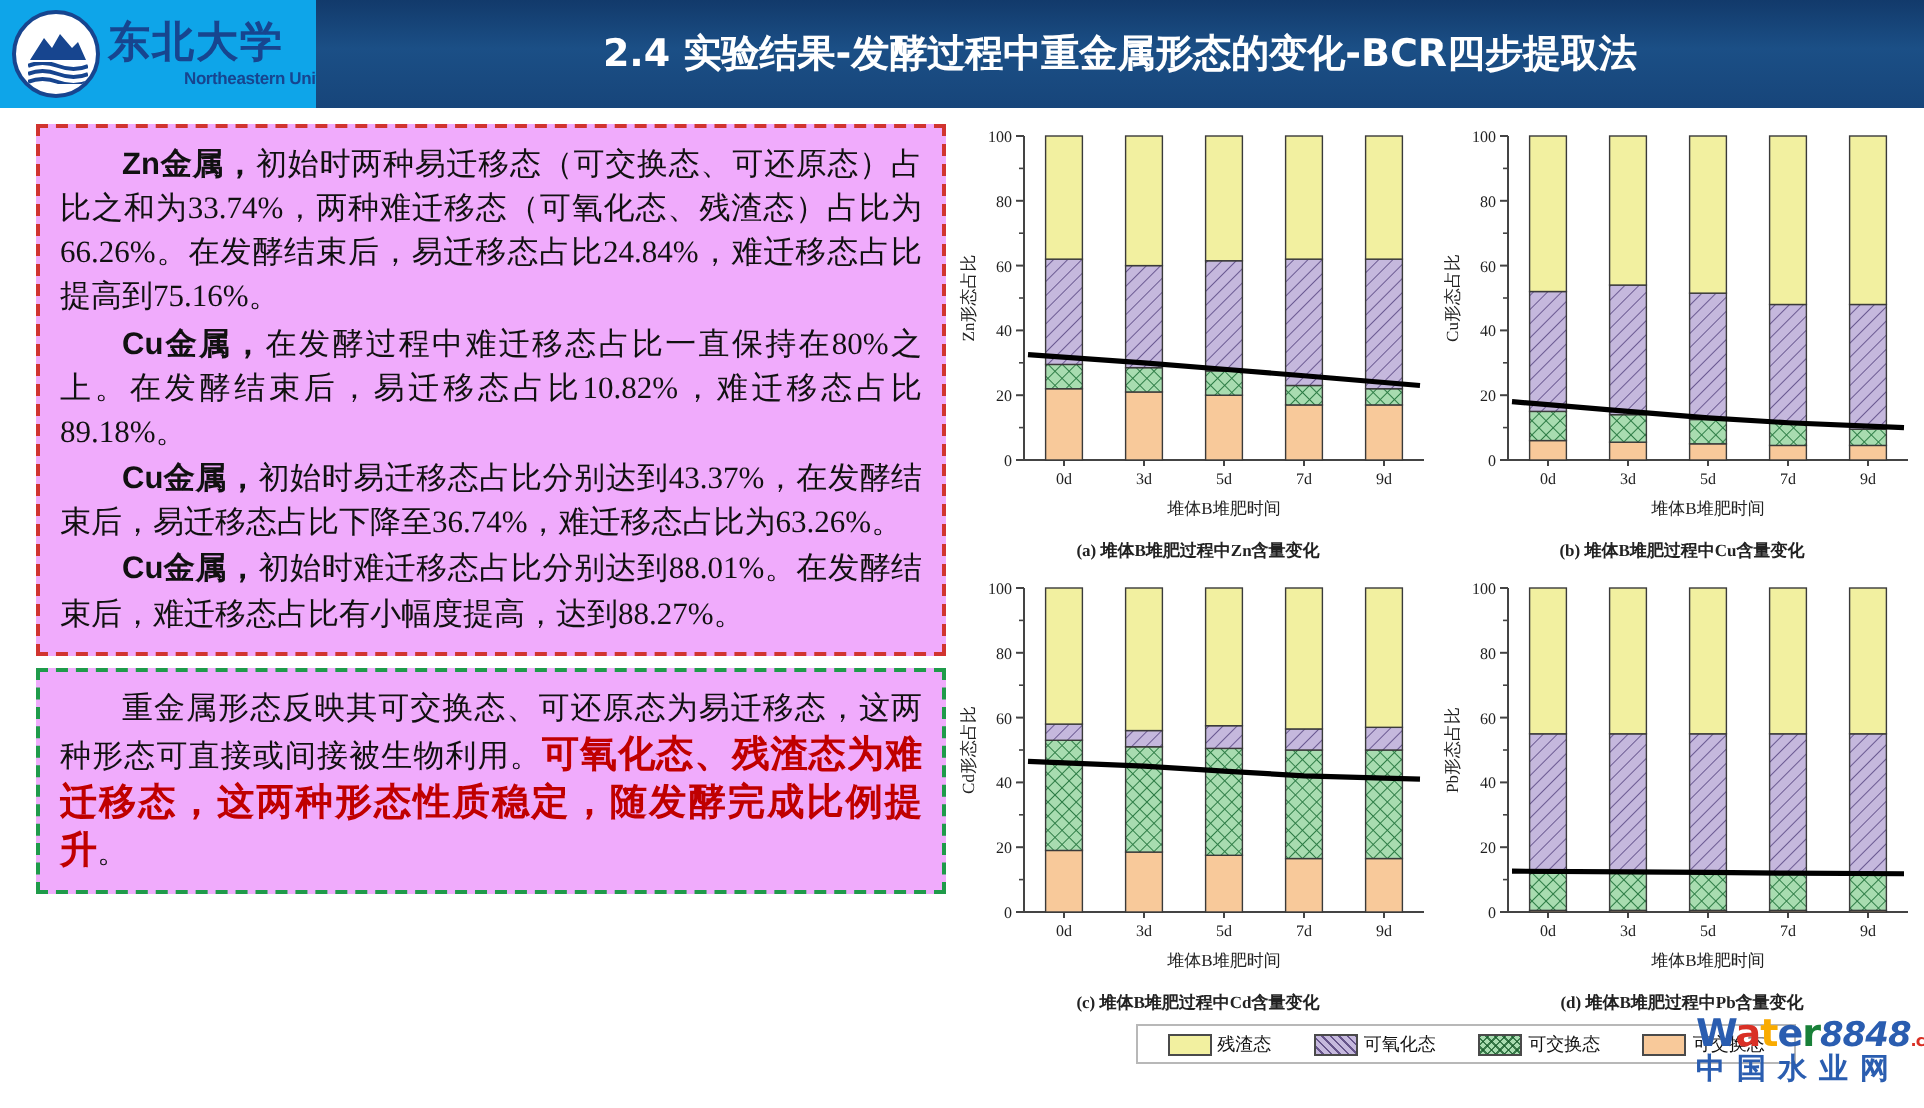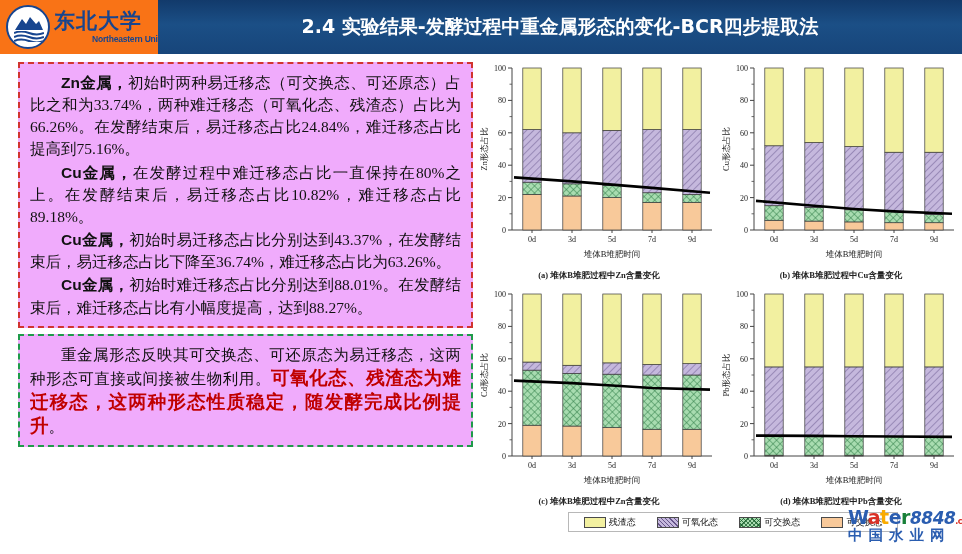--- a/index.html
+++ b/index.html
@@ -1,21 +1,21 @@
 <!DOCTYPE html>
 <html><head>
 <meta charset="utf-8">
 <style>
   html,body{margin:0;padding:0;}
   body{width:962px;height:554px;background:#ffffff;font-family:"Liberation Sans","DejaVu Sans",sans-serif;overflow:hidden;}
   .slide{position:relative;width:962px;height:554px;background:#ffffff;}
 
   
   .header{position:absolute;left:0;top:0;width:962px;height:54px;}
-  .logo-box{position:absolute;left:0;top:0;width:158px;height:54px;background:#f97316;display:flex;align-items:center;padding-left:6px;box-sizing:border-box;}
+  .logo-box{position:absolute;left:0;top:0;width:158px;height:54px;background:#0ea5e9;display:flex;align-items:center;padding-left:6px;box-sizing:border-box;}
   .logo-emblem{width:44px;height:44px;border-radius:50%;border:2px solid #17458f;box-sizing:border-box;position:relative;overflow:hidden;background:#fff;flex:0 0 auto;}
   .logo-emblem .mtn{position:absolute;left:7px;top:10px;width:28px;height:13px;}
   .logo-emblem .wave{position:absolute;left:6px;top:24px;width:30px;height:11px;}
   .logo-txt{margin-left:4px;display:flex;flex-direction:column;justify-content:center;}
   .logo-cn{font-family:"Liberation Serif","DejaVu Serif",serif;font-size:21px;font-weight:bold;color:#17458f;letter-spacing:1px;line-height:1.05;white-space:nowrap;}
   .logo-en{font-size:8.5px;font-weight:bold;color:#17458f;letter-spacing:-0.2px;white-space:nowrap;margin-top:1px;padding-left:38px;}
   .title-bar{position:absolute;left:158px;top:0;width:804px;height:54px;
     background:linear-gradient(180deg,#123a6b 0%,#1b4f86 45%,#17457a 100%);
     display:flex;align-items:center;justify-content:center;}
   .title-bar .t{color:#ffffff;font-size:19px;font-weight:bold;letter-spacing:0px;white-space:nowrap;
@@ -311,21 +311,21 @@
               <rect x="164.8" y="10" width="18.400000000000002" height="70.47000000000001" fill="#f2f0a0" stroke="#3a3a3a" stroke-width="0.7"></rect>
               <rect x="204.8" y="145.27" width="18.400000000000002" height="26.72999999999999" fill="#f8c99a" stroke="#3a3a3a" stroke-width="0.7"></rect>
               <rect x="204.8" y="91" width="18.400000000000002" height="54.27000000000001" fill="url(#cross2)" stroke="#3a3a3a" stroke-width="0.7"></rect>
               <rect x="204.8" y="79.66000000000001" width="18.400000000000002" height="11.33999999999999" fill="url(#diag2)" stroke="#3a3a3a" stroke-width="0.7"></rect>
               <rect x="204.8" y="10" width="18.400000000000002" height="69.66000000000001" fill="#f2f0a0" stroke="#3a3a3a" stroke-width="0.7"></rect>
             </g>
             <polyline points="36,96.67 94,99.1 134,101.53 174,103.96000000000001 232,105.58" fill="none" stroke="#000" stroke-width="2.6"></polyline>
             <text x="0" y="0" font-size="8.5" fill="#222" text-anchor="middle" font-family="&quot;Liberation Serif&quot;,serif" transform="translate(9,91) rotate(-90)">Cd形态占比</text>
             <text x="134" y="199" text-anchor="middle" font-size="8.5" fill="#222" font-family="&quot;Liberation Serif&quot;,serif">堆体B堆肥时间</text>
           </svg>
-          <div class="cap">(c) 堆体B堆肥过程中Zn含量变化</div>
+          <div class="cap">(c) 堆体B堆肥过程中Cd含量变化</div>
         </div>
       <div class="chart ch-d">
           <svg width="242" height="226" viewBox="0 0 242 226">
             <defs>
               <pattern id="diag3" width="5" height="5" patternUnits="userSpaceOnUse" patternTransform="rotate(45)">
                 <rect width="5" height="5" fill="#c5b8dd"></rect>
                 <line x1="0" y1="0" x2="0" y2="5" stroke="#6b5a92" stroke-width="1"></line>
               </pattern>
               <pattern id="cross3" width="5" height="5" patternUnits="userSpaceOnUse" patternTransform="rotate(45)">
                 <rect width="5" height="5" fill="#a8dcb0"></rect>

